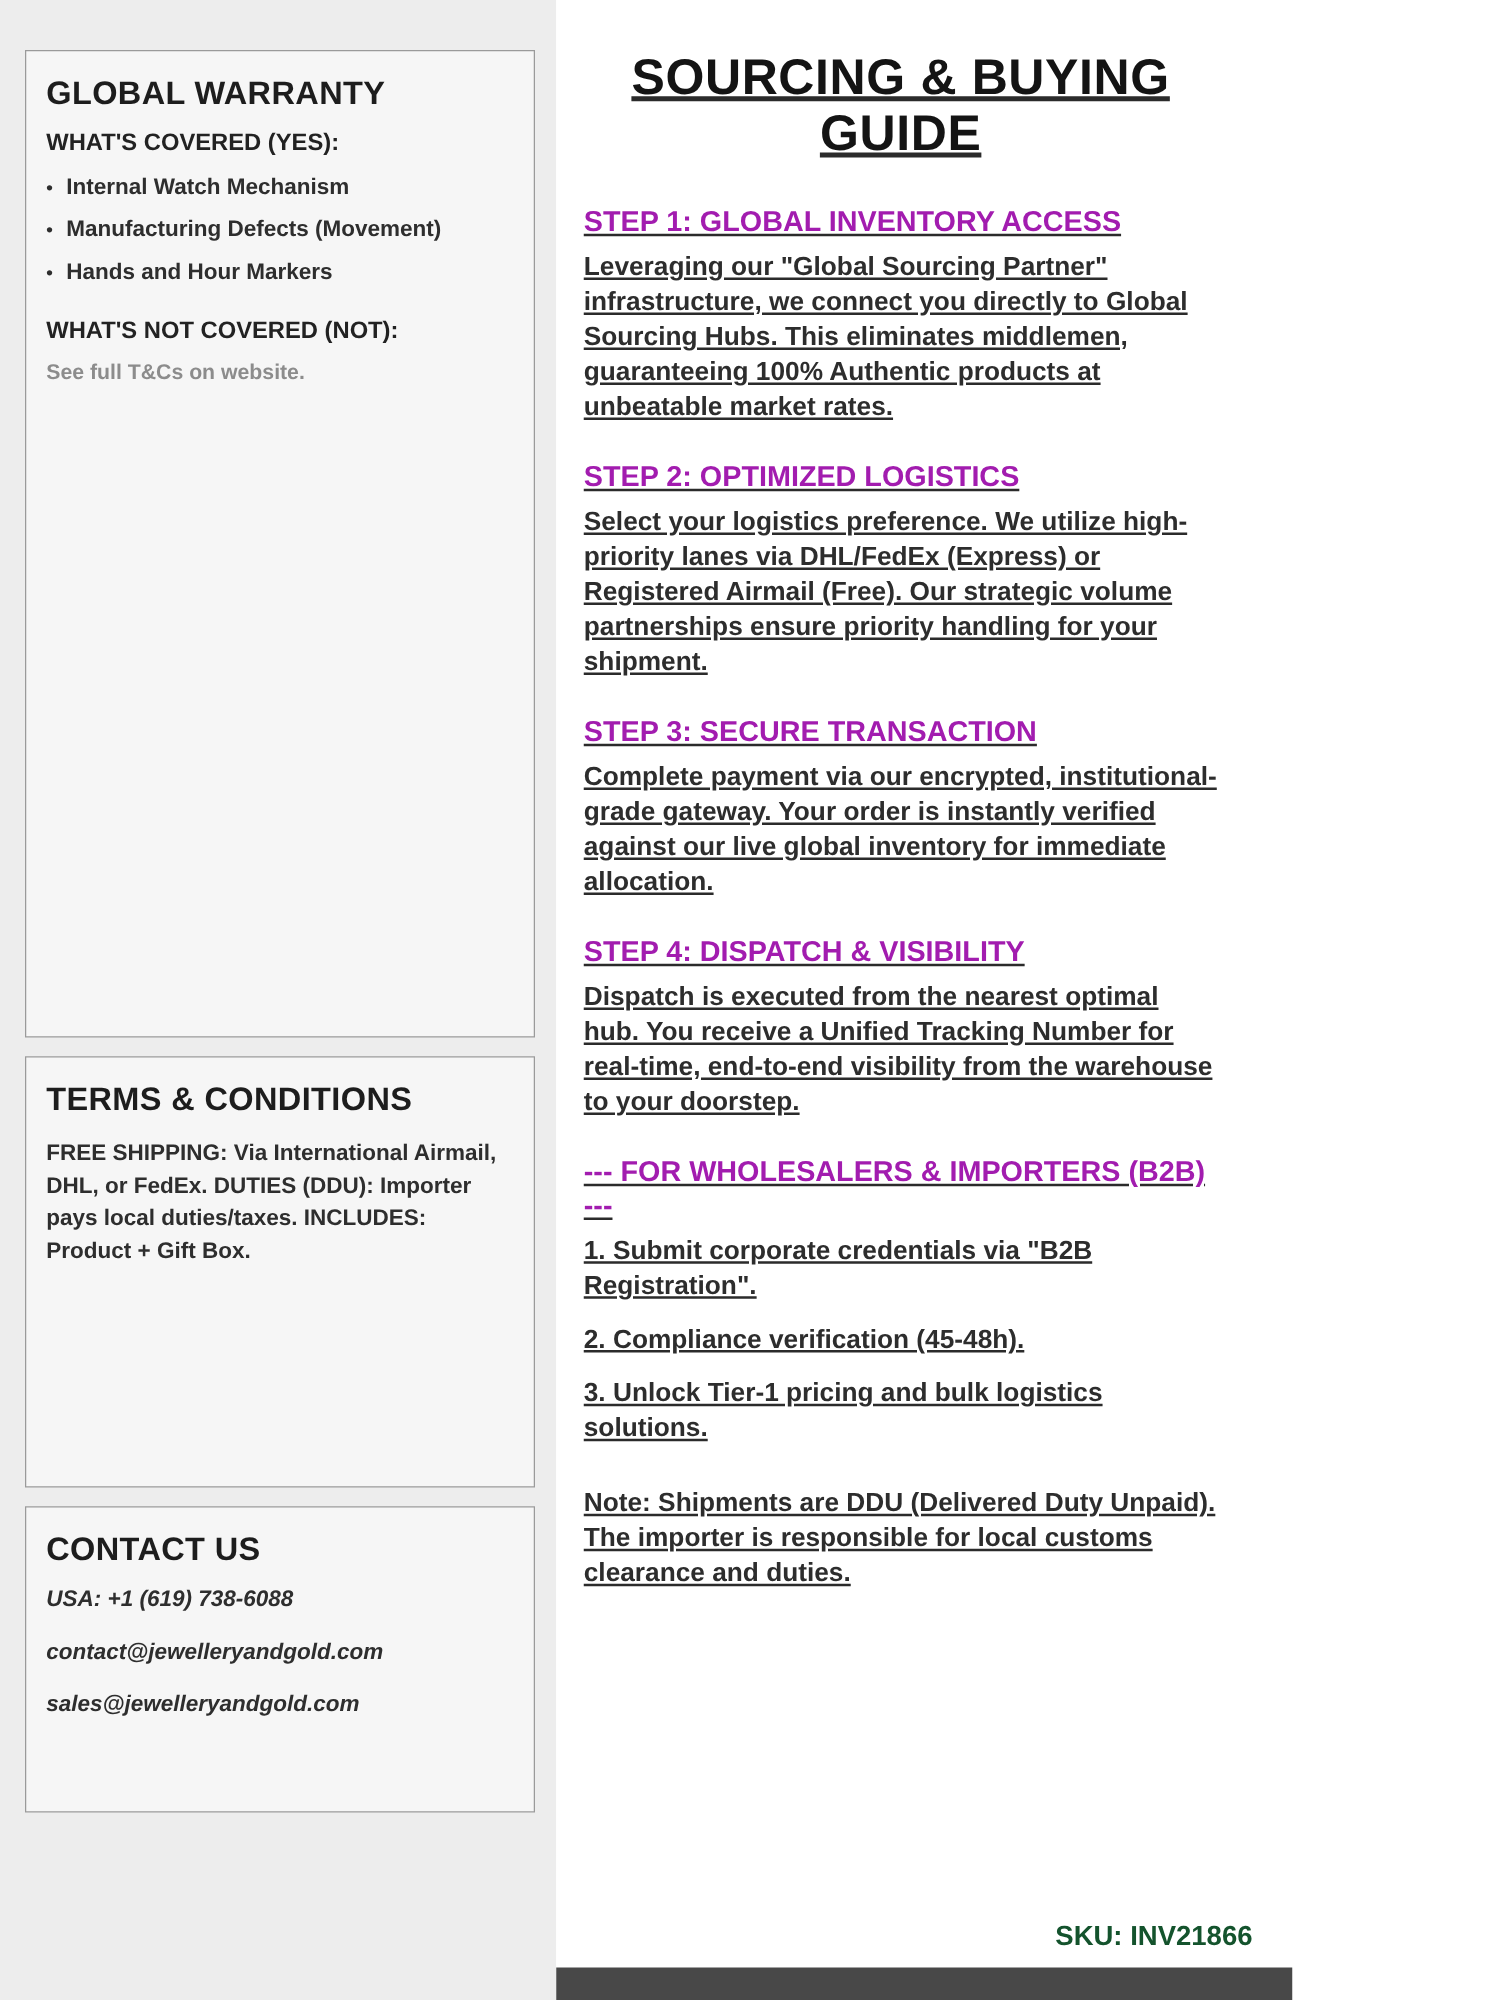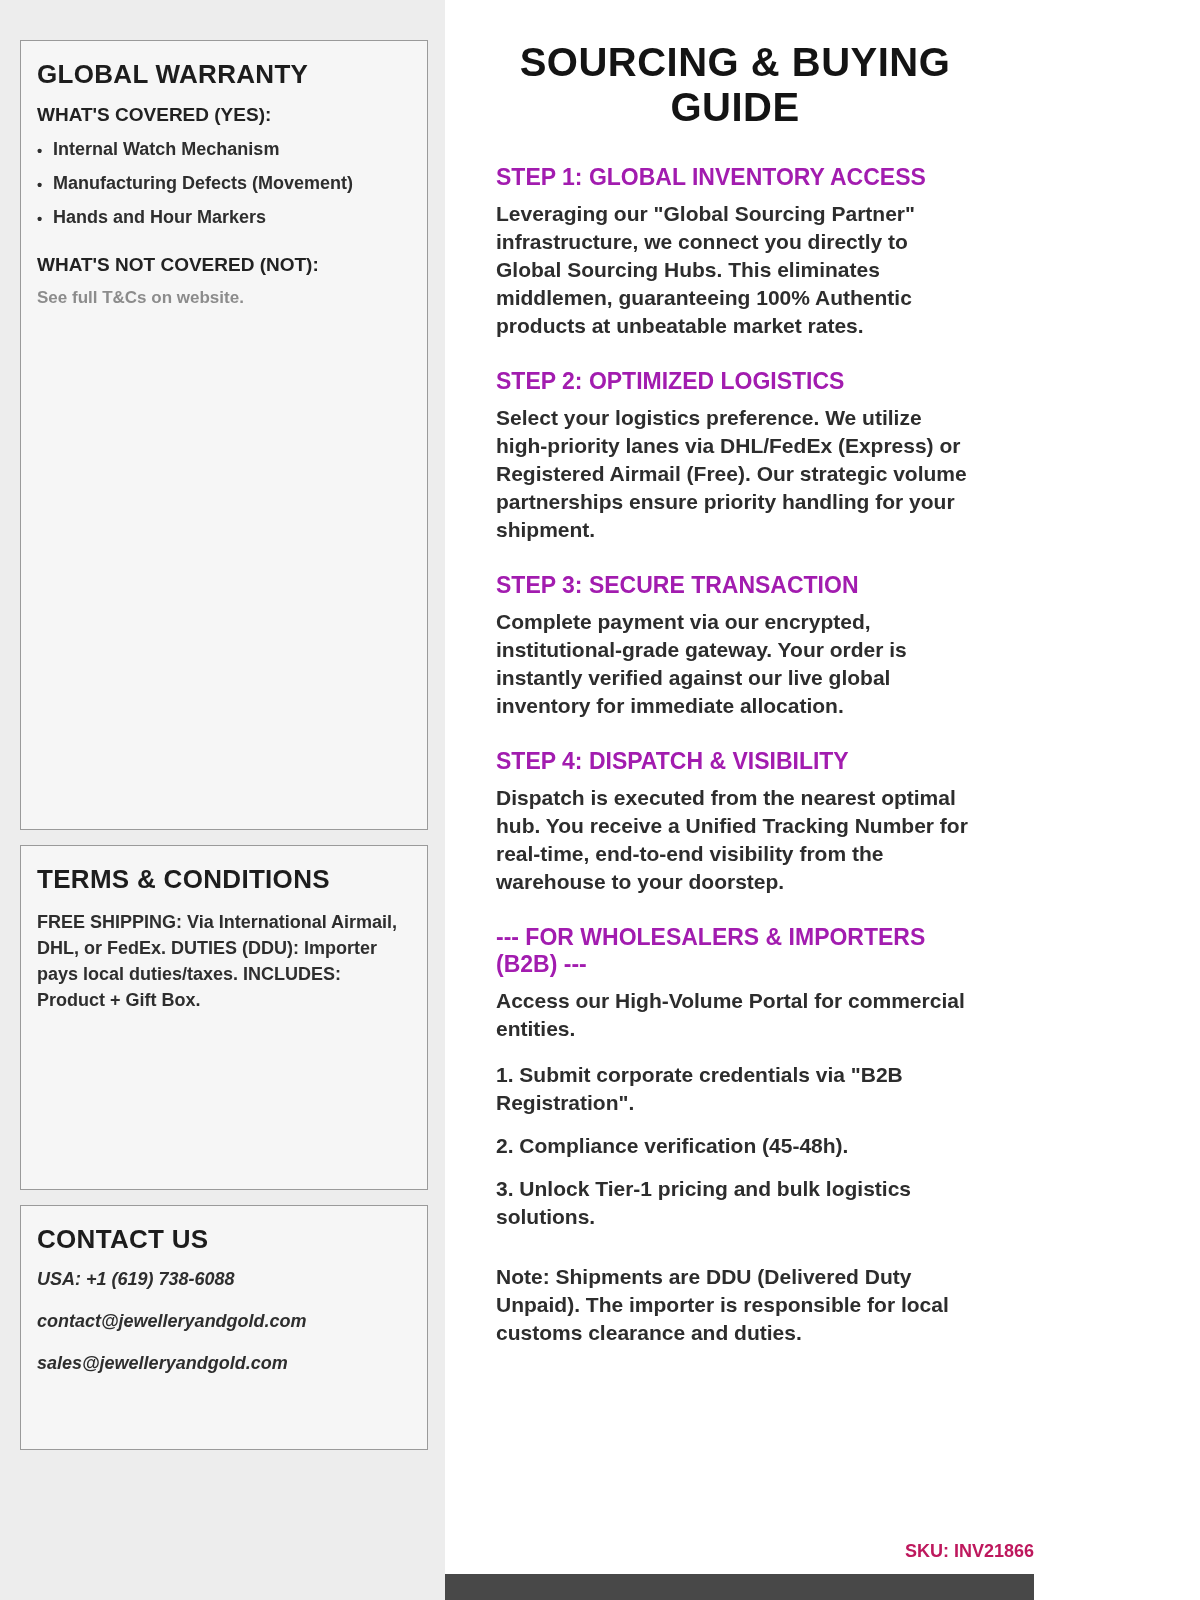--- a/index.html
+++ b/index.html
@@ -82,21 +82,22 @@
     color: #2e2e2e;
     margin-bottom: 21px;
     font-style: italic;
   }
 
   
   .main {
     position: absolute;
     left: 445px; top: 0; right: 0; bottom: 0;
     background: #ffffff;
-    padding: 40px 60px 0 51px;
+    padding: 40px 60px 0 22px;
+    text-decoration: underline;
   }
   .main-title {
     font-size: 40px;
     font-weight: bold;
     color: #141414;
     text-align: center;
     letter-spacing: 0.5px;
     margin-bottom: 34px;
   }
   .step h3, .b2b-heading {
@@ -113,25 +114,25 @@
     max-width: 548px;
   }
   .step p { margin-bottom: 28px; }
   .b2b-heading { margin-top: 6px; }
   .b2b-intro { margin-bottom: 18px; }
   .b2b-item { margin-bottom: 15px; }
   .b2b-note { margin-top: 32px; }
 
   .sku {
     position: absolute;
-    right: 0;
+    right: 32px;
     bottom: 38px;
-    font-size: 18px;
-    font-weight: bold;
-    color: #be185d;
+    font-size: 22px;
+    font-weight: bold;
+    color: #14532d;
   }
   .footer-bar {
     position: absolute;
     left: 0; right: 0; bottom: 0;
     height: 26px;
     background: #484848;
   }
 </style>
 </head>
 <body>
@@ -184,21 +185,20 @@
       <p>Complete payment via our encrypted, institutional-grade gateway. Your order is instantly verified against our live global inventory for immediate allocation.</p>
     </section>
 
     <section class="step">
       <h3>STEP 4: DISPATCH &amp; VISIBILITY</h3>
       <p>Dispatch is executed from the nearest optimal hub. You receive a Unified Tracking Number for real-time, end-to-end visibility from the warehouse to your doorstep.</p>
     </section>
 
     <section class="b2b">
       <h3 class="b2b-heading">--- FOR WHOLESALERS &amp; IMPORTERS (B2B) ---</h3>
-      <p class="b2b-intro">Access our High-Volume Portal for commercial entities.</p>
       <p class="b2b-item">1. Submit corporate credentials via "B2B Registration".</p>
       <p class="b2b-item">2. Compliance verification (45-48h).</p>
       <p class="b2b-item">3. Unlock Tier-1 pricing and bulk logistics solutions.</p>
       <p class="b2b-note">Note: Shipments are DDU (Delivered Duty Unpaid). The importer is responsible for local customs clearance and duties.</p>
     </section>
 
     <div class="sku">SKU: INV21866</div>
     <div class="footer-bar"></div>
   </main>
 

